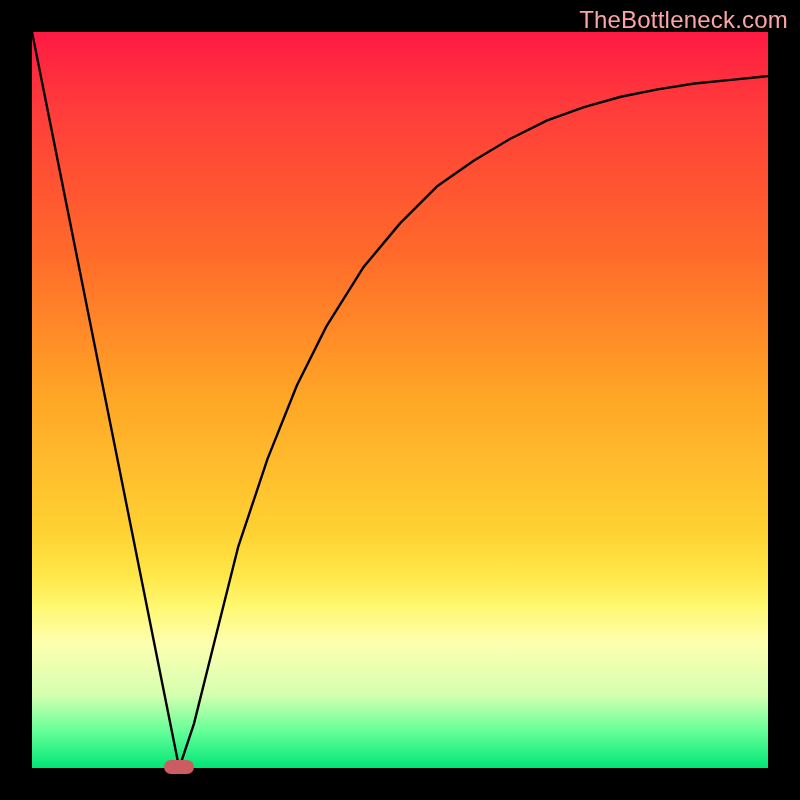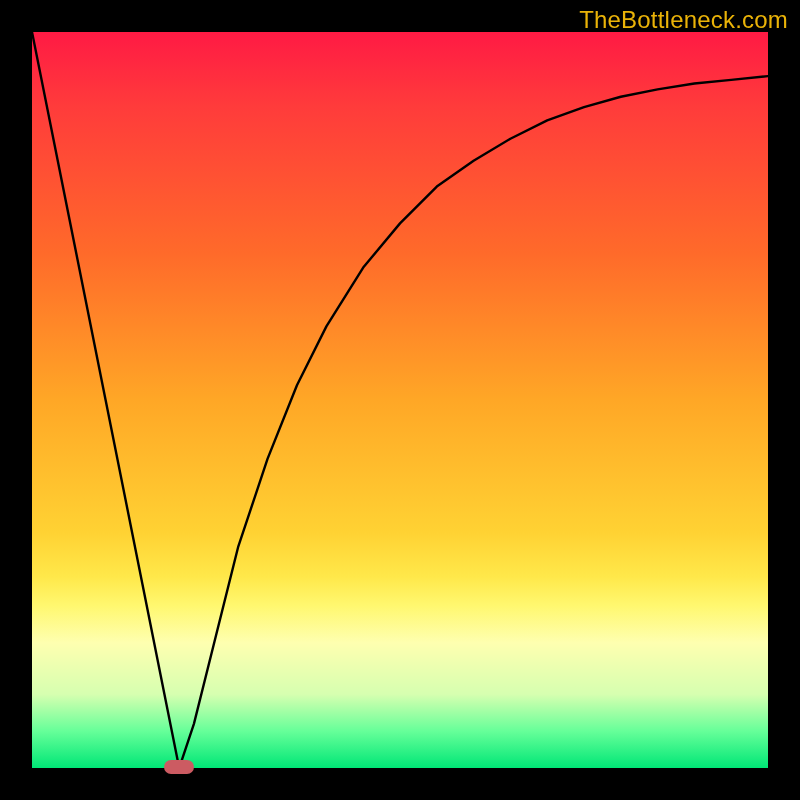--- a/index.html
+++ b/index.html
@@ -35,21 +35,21 @@
       #fff870 78%,
       #feffb0 83%,
       #d6ffb0 90%,
       #66ff99 95%,
       #00e676 100%);
   }
   .watermark {
     position: absolute;
     top: 6px;
     right: 12px;
-    color: #eab308;
+    color: #fca5a5;
     font-size: 24px;
     font-weight: 500;
     letter-spacing: 0.2px;
   }
   svg.curve {
     position: absolute;
     top: 0;
     left: 0;
     width: 736px;
     height: 736px;

